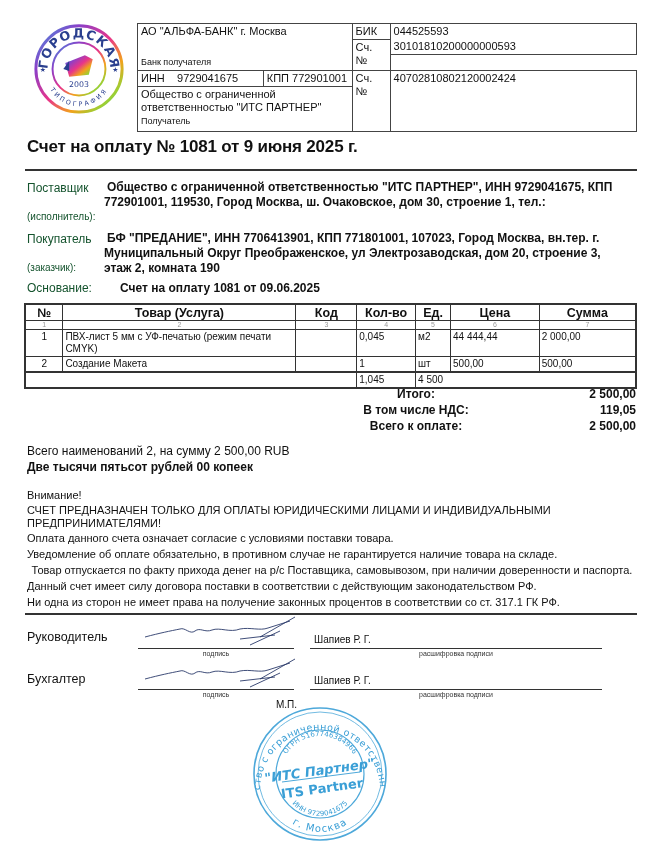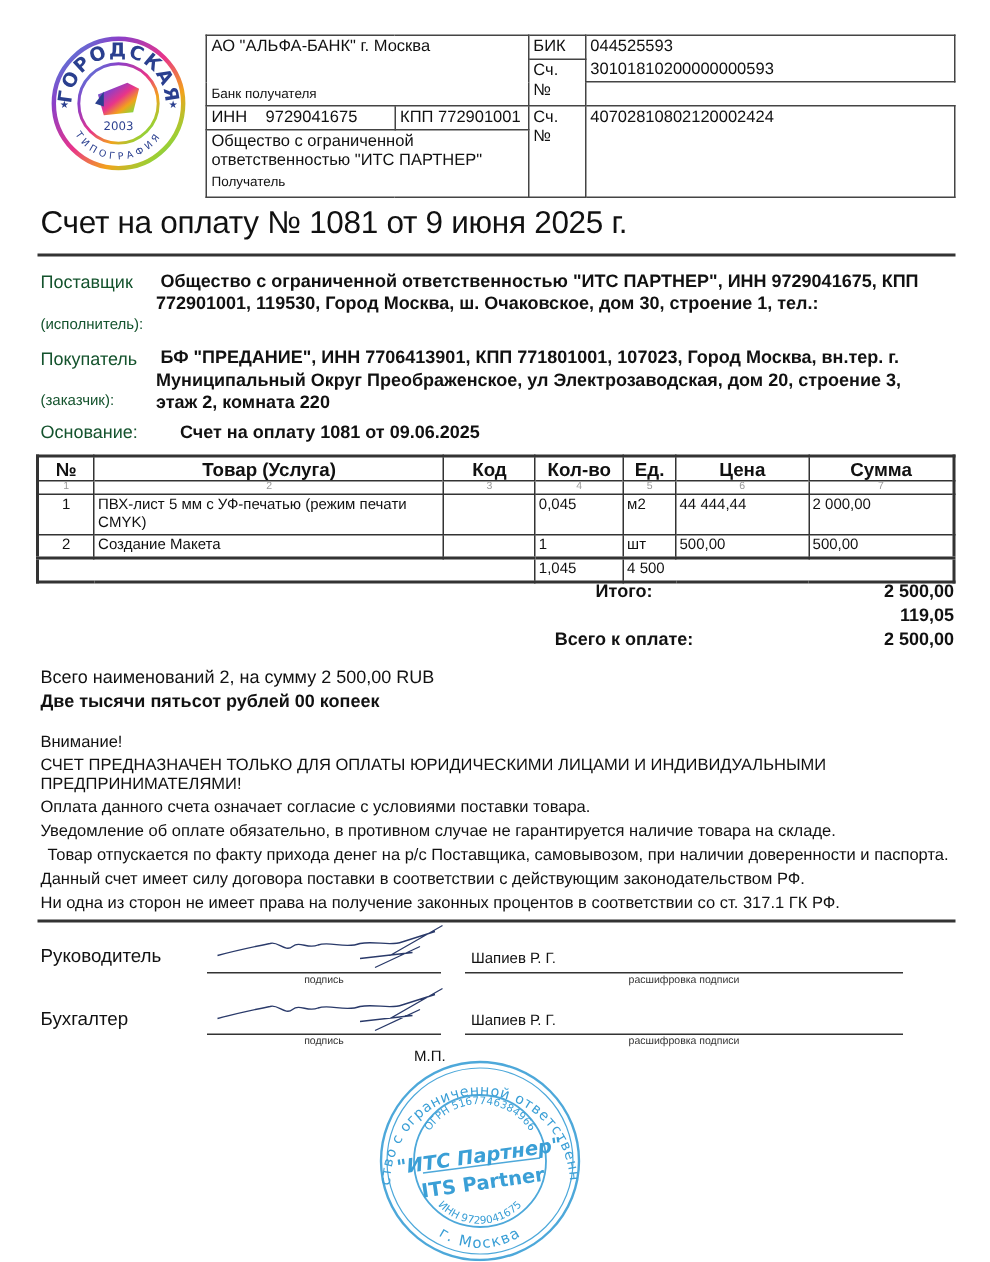--- a/index.html
+++ b/index.html
@@ -11,21 +11,21 @@
   .logo { left: 30px; top: 18px; width: 98px; height: 98px; }
 
   
   table.bank { position: absolute; left: 137px; top: 23px; width: 500px;
                border-collapse: collapse; font-size: 11px; }
   table.bank td { border: 1px solid #444; padding: 1px 3px; vertical-align: top; line-height: 13px; }
   table.bank td.nb-b { border-bottom: none; }
   table.bank td.nb-t { border-top: none; }
   table.bank .small { font-size: 9px; }
 
-  .title { left: 27px; top: 137px; font-size: 21px; font-weight: normal; letter-spacing: -0.2px; }
+  .title { left: 27px; top: 137px; font-size: 17px; font-weight: bold; letter-spacing: -0.2px; }
   .rule { left: 25px; width: 612px; height: 2px; background: #333; }
 
   .party-label { font-size: 12px; color: #14532d; }
   .party-label.sm { font-size: 10px; }
   .party-text { font-size: 12px; font-weight: bold; line-height: 15px; }
 
   
   table.items { position: absolute; left: 24px; top: 303px; width: 613px;
                 border-collapse: collapse; font-size: 10px; border: 2px solid #333; }
   table.items th { font-size: 12.5px; font-weight: bold; padding: 1px 2px 0 2px; border-left: 1px solid #333;
@@ -135,21 +135,21 @@
 <div class="abs party-text" style="left:104px; top:180px; width:540px;">
   <div style="padding-left:3px;">Общество с ограниченной ответственностью "ИТС ПАРТНЕР",  ИНН 9729041675,  КПП</div>
   <div>772901001,  119530, Город Москва, ш. Очаковское, дом 30, строение 1,  тел.:</div>
 </div>
 
 <div class="abs party-label" style="left:27px; top:232px;">Покупатель</div>
 <div class="abs party-label sm" style="left:27px; top:262px;">(заказчик):</div>
 <div class="abs party-text" style="left:104px; top:231px; width:540px;">
   <div style="padding-left:3px;">БФ "ПРЕДАНИЕ",  ИНН 7706413901,  КПП 771801001,  107023, Город Москва, вн.тер. г.</div>
   <div>Муниципальный Округ Преображенское, ул Электрозаводская, дом 20, строение 3,</div>
-  <div>этаж 2, комната 220</div>
+  <div>этаж 2, комната 190</div>
 </div>
 
 <div class="abs party-label" style="left:27px; top:281px;">Основание:</div>
 <div class="abs party-text" style="left:104px; top:281px;margin-left:16px;">Счет на оплату 1081 от 09.06.2025</div>
 
 <table class="items">
   <colgroup>
     <col style="width:38px">
       <col style="width:234px">
       <col style="width:61px">
@@ -202,20 +202,21 @@
   </tr>
 </tbody>
   </table>
 
 <div class="abs" style="left:250px; top:387px; width:386px;">
   <div style="display:flex; justify-content:flex-end; height:16px;">
     <div class="sumlbl">Итого:</div>
     <div class="sumval">2 500,00</div>
   </div>
   <div style="display:flex; justify-content:flex-end; height:16px;">
+    <div class="sumlbl">В том числе НДС:</div>
     <div class="sumval">119,05</div>
   </div>
   <div style="display:flex; justify-content:flex-end; height:16px;">
     <div class="sumlbl">Всего к оплате:</div>
     <div class="sumval">2 500,00</div>
   </div>
 </div>
 
 <div class="abs" style="left:27px; top:444px; font-size:12px;">Всего наименований 2, на сумму 2 500,00 RUB</div>
 <div class="abs" style="left:27px; top:460px; font-size:12px; font-weight:bold;">Две тысячи пятьсот рублей 00 копеек</div>

